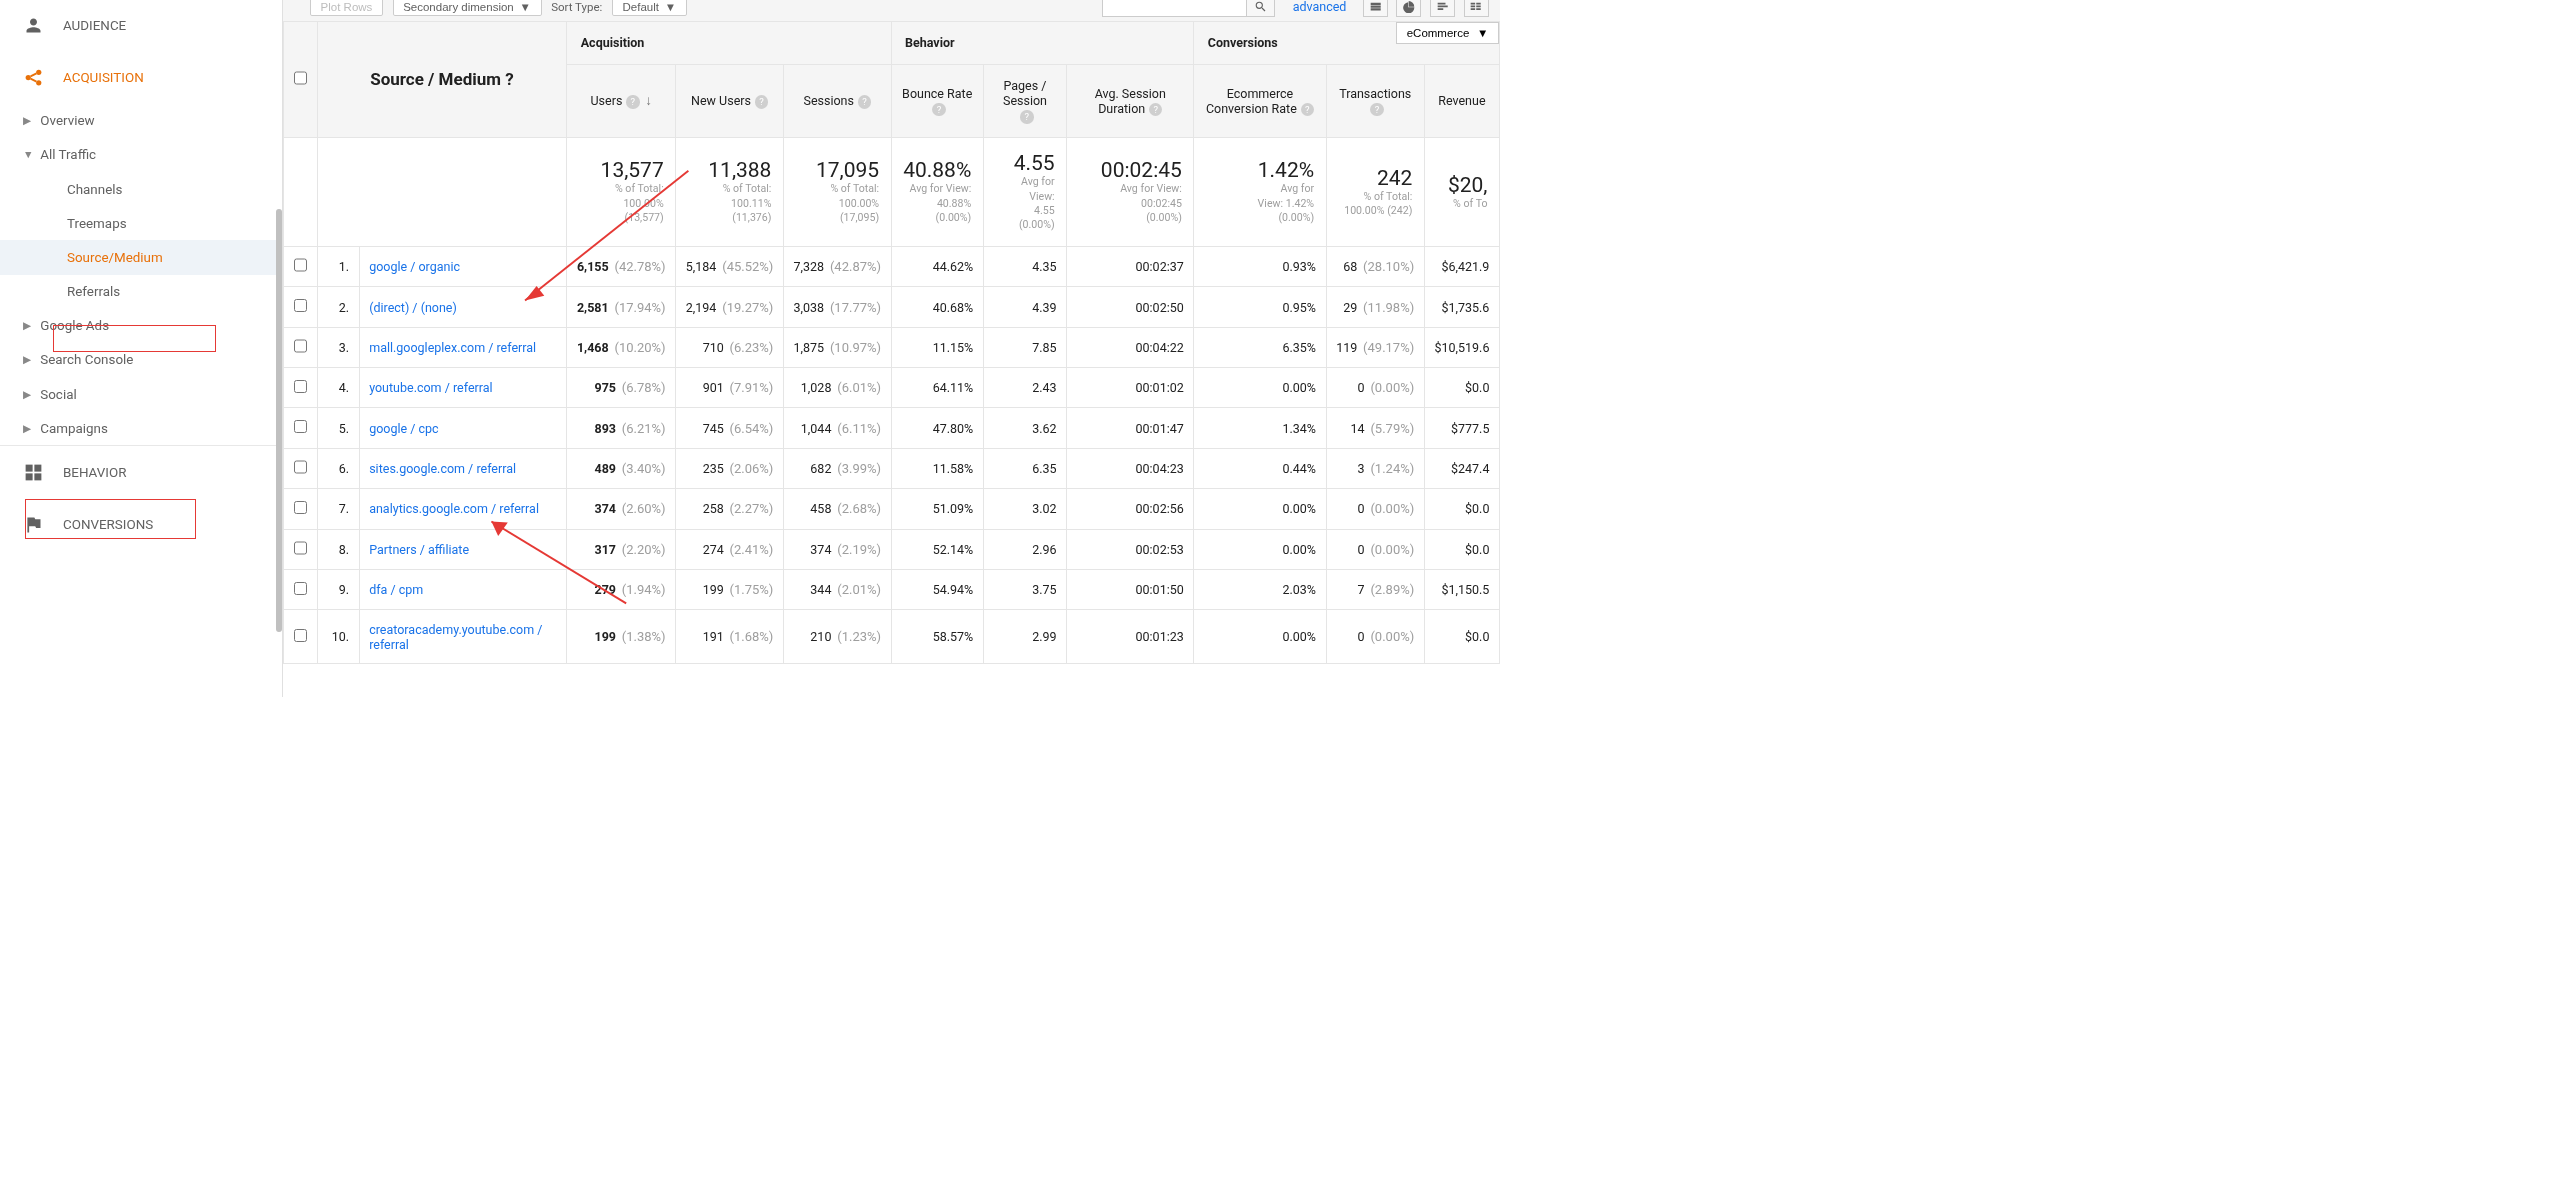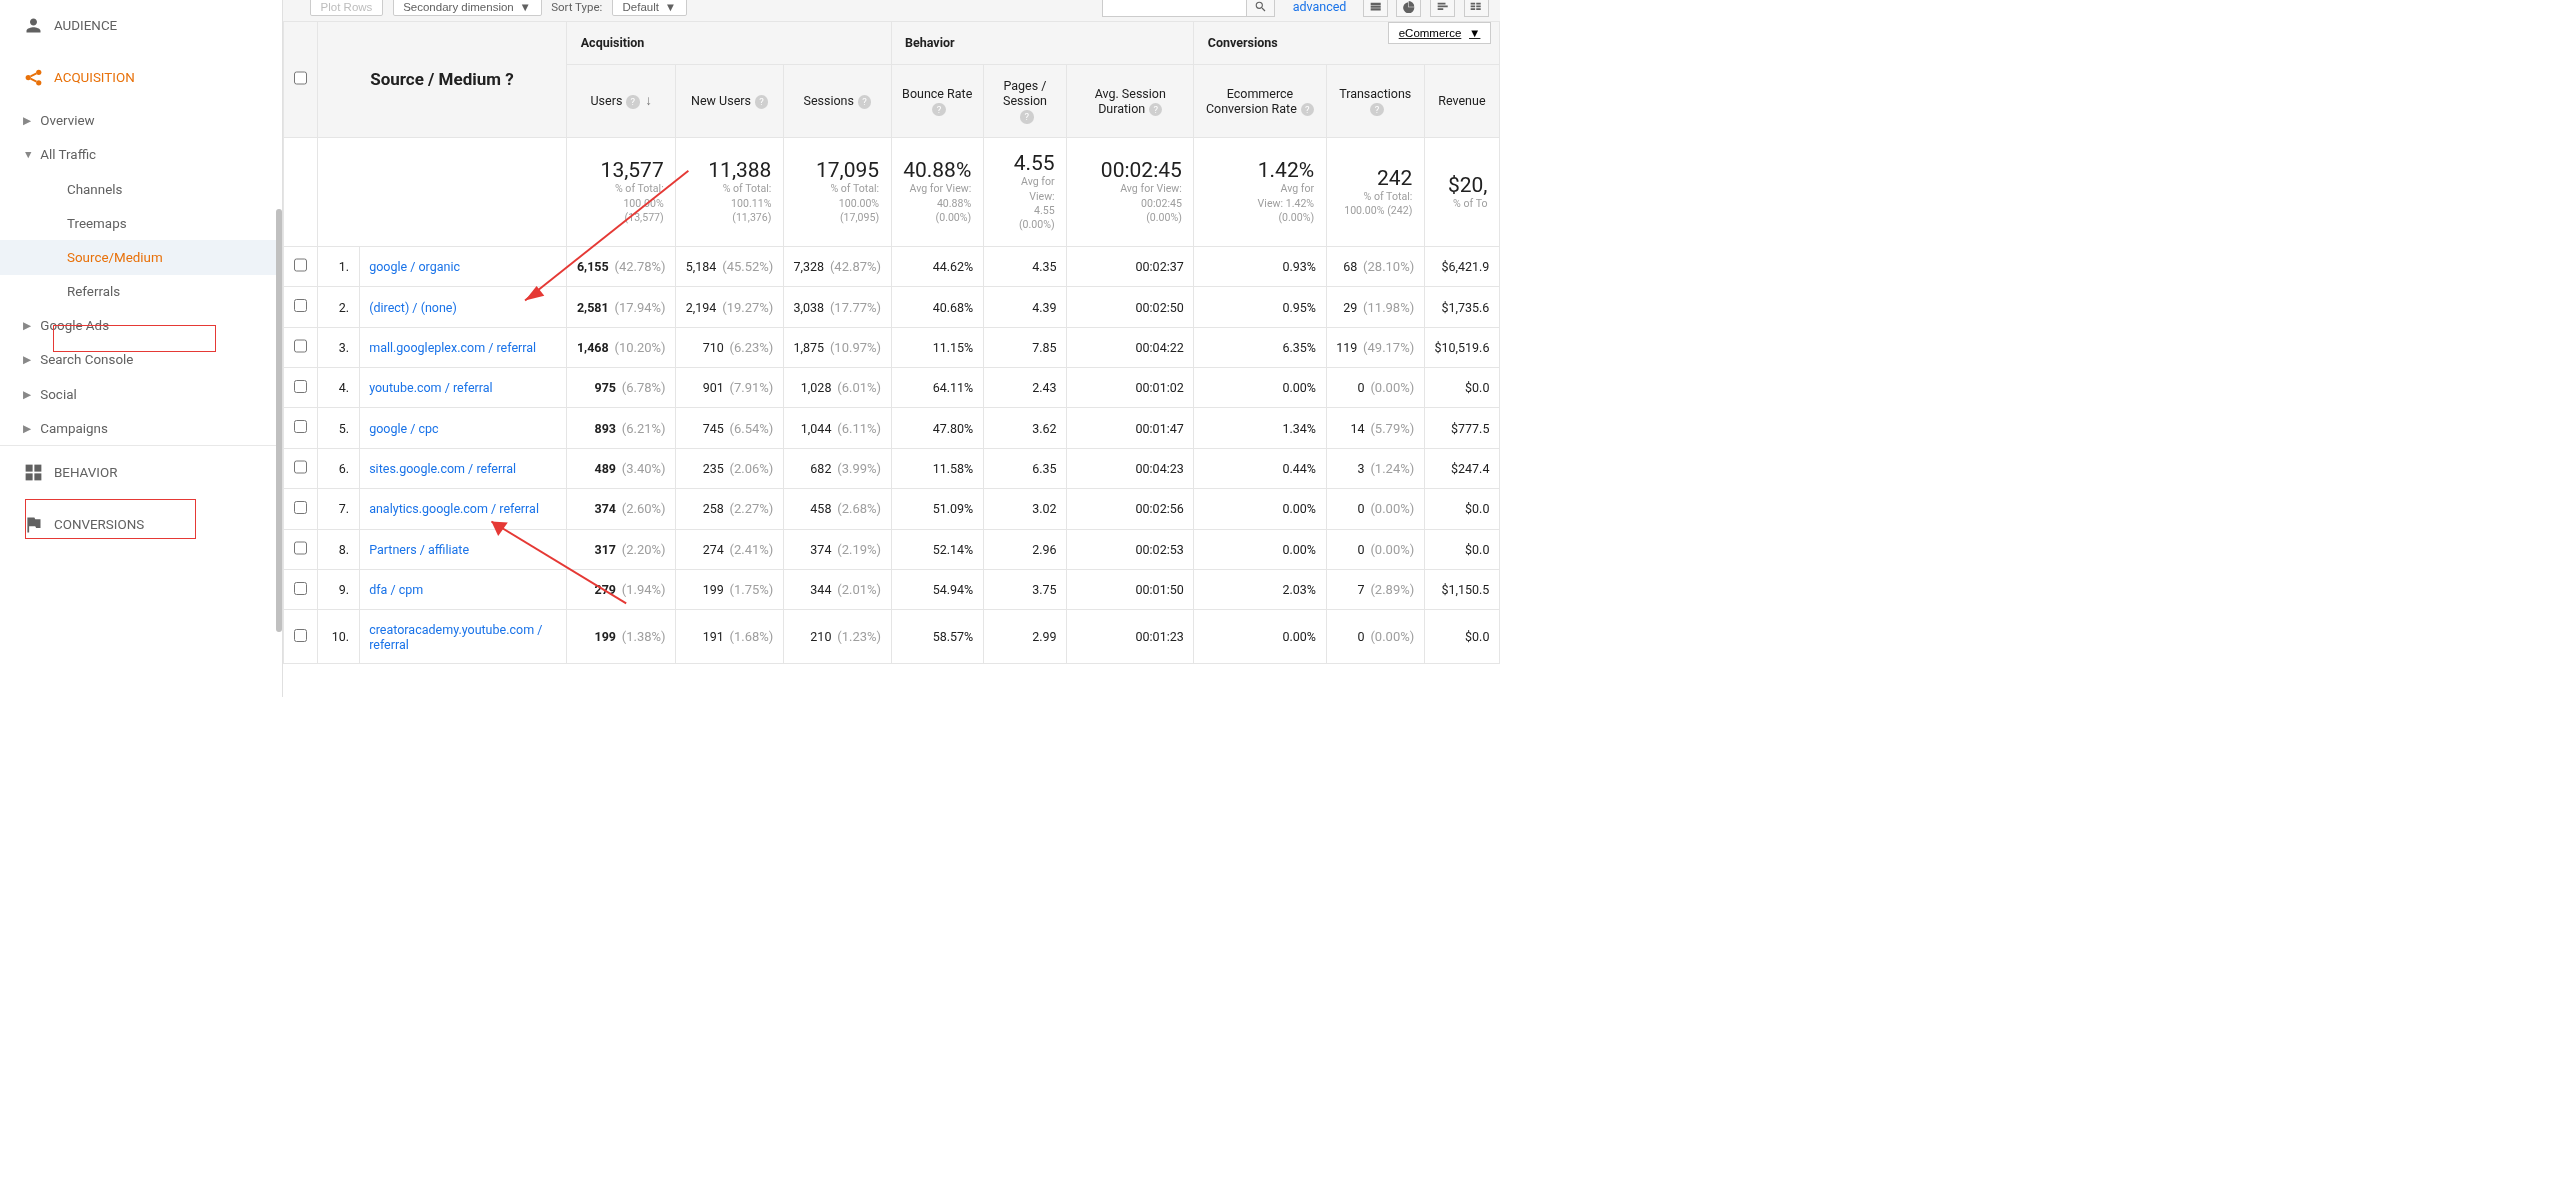--- a/index.html
+++ b/index.html
@@ -5,21 +5,21 @@
   * { box-sizing: border-box; margin: 0; padding: 0; }
   body { font-family: Roboto, Arial, sans-serif; font-size: 12.5px; color: #212121; background: #fff; }
   .app { display: flex; height: 697px; width: 1500px; overflow: hidden; }
 
   
   .sidebar { width: 283px; border-right: 1px solid #e0e0e0; background: #fff; display: flex; flex-direction: column; position: relative; }
   .search-row { display: flex; align-items: center; padding: 17.3px 19px 17.3px 23px; border-bottom: 1px solid #e8e8e8; gap: 19px; }
   .search-row .icon svg { width: 21px; height: 21px; fill: #616161; }
   .search-row input { border: none; outline: none; font-size: 14.4px; color: #616161; width: 100%; background: transparent; }
   .nav { overflow-y: auto; flex: 1; }
-  .nav-section { display: flex; align-items: center; padding: 15.4px 19px 15.4px 23px; gap: 10px; color: #616161; font-size: 13.4px; cursor: pointer; }
+  .nav-section { display: flex; align-items: center; padding: 15.4px 19px 15.4px 23px; gap: 19px; color: #616161; font-size: 13.4px; cursor: pointer; }
   .nav-section.bordered { border-top: 1px solid #e8e8e8; }
   .nav-section .icon { width: 21px; height: 21px; display: flex; align-items: center; justify-content: center; }
   .nav-section .icon svg { width: 21px; height: 21px; fill: #616161; }
   .nav-section.orange { color: #e8710a; }
   .nav-section.orange .icon svg { fill: #e8710a; }
   .nav-item { display: flex; align-items: center; padding: 9.6px 19px 9.6px 23px; color: #616161; font-size: 13.4px; cursor: pointer; gap: 7.7px; }
   .nav-item.indent { padding-left: 67px; }
   .nav-item.active { background: #eef3f8; color: #e8710a; }
   .nav-item .caret { width: 9.6px; display: inline-block; color: #888; font-size: 10.6px; }
   .red-box { border: 1.9px solid #e53935; }
@@ -65,21 +65,21 @@
   .num .b { font-weight:700; }
   .num .p { color:#9e9e9e; margin-left:5.8px; font-size:13px; }
 
   
   .arrow1, .arrow2 { position:absolute; pointer-events:none; }
   .arrow1 { left: 194px; top: 161px; width: 221px; height: 154px; }
   .arrow2 { left: 194px; top: 507px; width: 154px; height: 106px; }
   .arrow1 line, .arrow2 line { stroke:#e53935; stroke-width:2; }
   .arrow1 polygon, .arrow2 polygon { fill:#e53935; }
 
-  .conv-select { position:absolute; right:8px; top:0;text-decoration:underline; }
+  .conv-select { position:absolute; right:0; top:0; }
   .conv-select .btn { border:1px solid #ccc; background:#fff; padding:3.8px 9.6px; font-size:11.5px; display:flex; align-items:center; gap:7.7px; cursor:pointer; }
 </style>
 </head>
 <body>
 
 <div class="app">
 
   <div class="sidebar">
     <div class="nav">
       <div class="nav-section">

